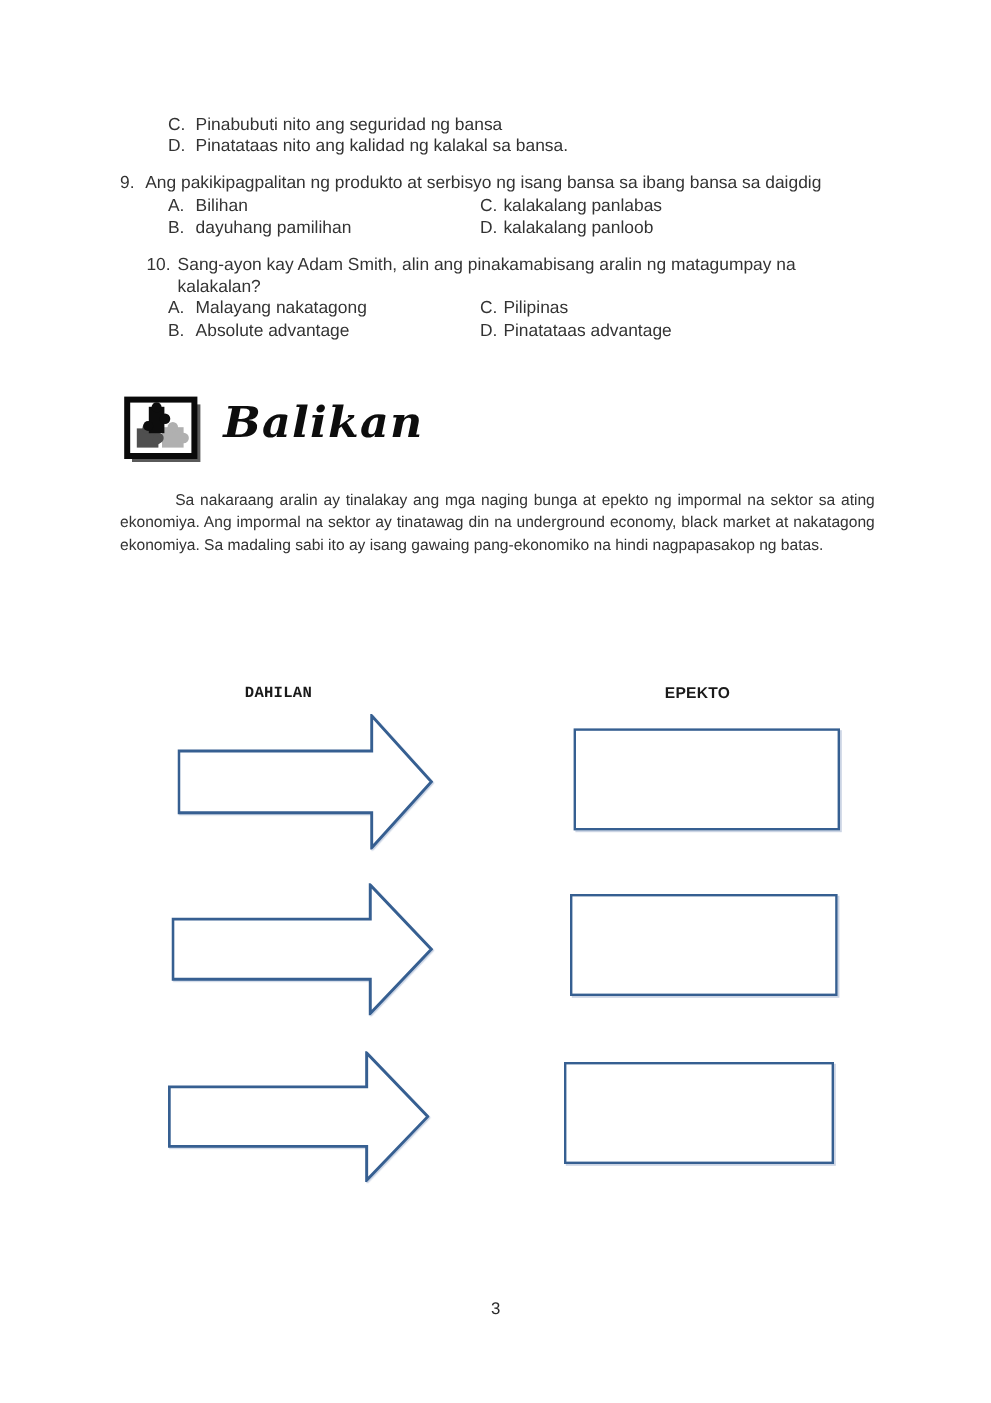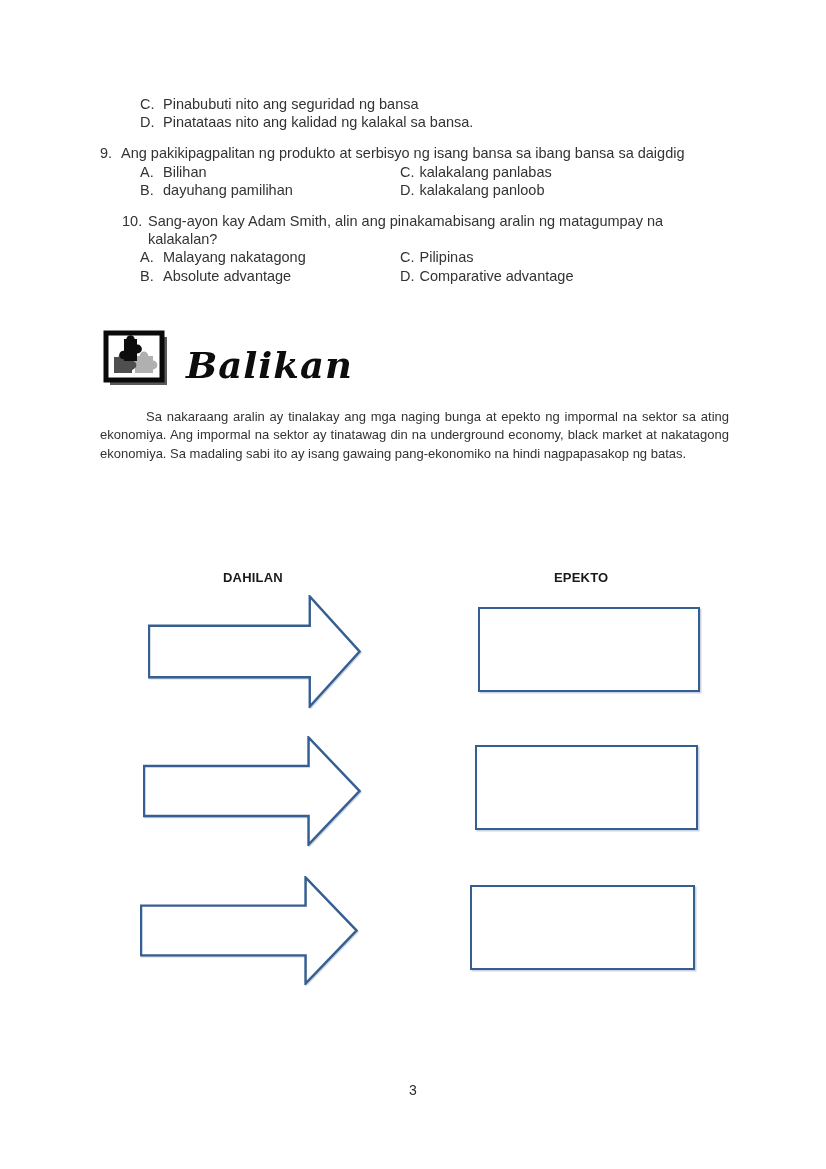--- a/index.html
+++ b/index.html
@@ -27,21 +27,21 @@
   .opt-right{position:absolute;left:300px;top:0;display:inline-flex;white-space:nowrap;}
   .letter{display:inline-block;width:23px;flex:0 0 auto;}
   .letter.tight{width:auto;margin-right:5px;}
   .qline{display:flex;margin-top:13px;}
   .qnum{flex:0 0 auto;}
   .qnum.n9{width:21px;}
   .qnum.n10{width:26px;margin-left:22px;}
   .qtext{flex:1;}
 
   
-  .section-head{position:absolute;left:103px;top:330px;display:flex;align-items:flex-end;}
+  .section-head{position:absolute;left:103px;top:330px;display:flex;align-items:flex-start;}
   .puzzle{width:66px;height:58px;display:block;}
   .section-title{
     margin-left:17px;
     font-family:"DejaVu Serif", serif;
     font-style:italic;
     font-weight:bold;
     font-size:37px;
     color:#0d0d0d;
     letter-spacing:1px;
     transform:scaleY(0.96);
@@ -61,21 +61,21 @@
   .review p + p{margin-top:15px;}
 
   
   .col-header{
     position:absolute;
     font-size:13px;
     font-weight:bold;
     color:#1a1a1a;
     letter-spacing:0.2px;
   }
-  #hdr-left{left:223px;top:570px;}
+  #hdr-left{left:204px;top:570px;font-family:Liberation Mono, monospace;}
   #hdr-right{left:554px;top:570px;}
 
   .arrow{position:absolute;}
   .arrow svg{display:block;width:100%;height:100%;filter:drop-shadow(1.5px 1.5px 0 rgba(140,160,195,0.45));}
   #arrow-1{left:148px;top:595px;width:213px;height:113px;}
   #arrow-2{left:143px;top:736px;width:218px;height:110px;}
   #arrow-3{left:140px;top:876px;width:218px;height:109px;}
 
   .effect-box{
     position:absolute;
@@ -163,21 +163,21 @@
         <span>Pilipinas</span>
       </span>
     </div>
     <div class="optrow">
       <span class="opt-left">
         <span class="letter">B.</span>
         <span>Absolute advantage</span>
       </span>
       <span class="opt-right">
         <span class="letter tight">D.</span>
-        <span>Comparative advantage</span>
+        <span>Pinatataas advantage</span>
       </span>
     </div>
   </div>
 
   <div class="section-head">
     <svg class="puzzle" viewBox="0 0 66 58" aria-hidden="true">
       <rect x="7" y="7" width="57" height="48" fill="#5a5a5a"></rect>
       <rect x="3" y="3" width="56" height="47" fill="#ffffff" stroke="#0a0a0a" stroke-width="5"></rect>
       <g fill="#b0b0b0">
         <rect x="32" y="26" width="18" height="17"></rect>

